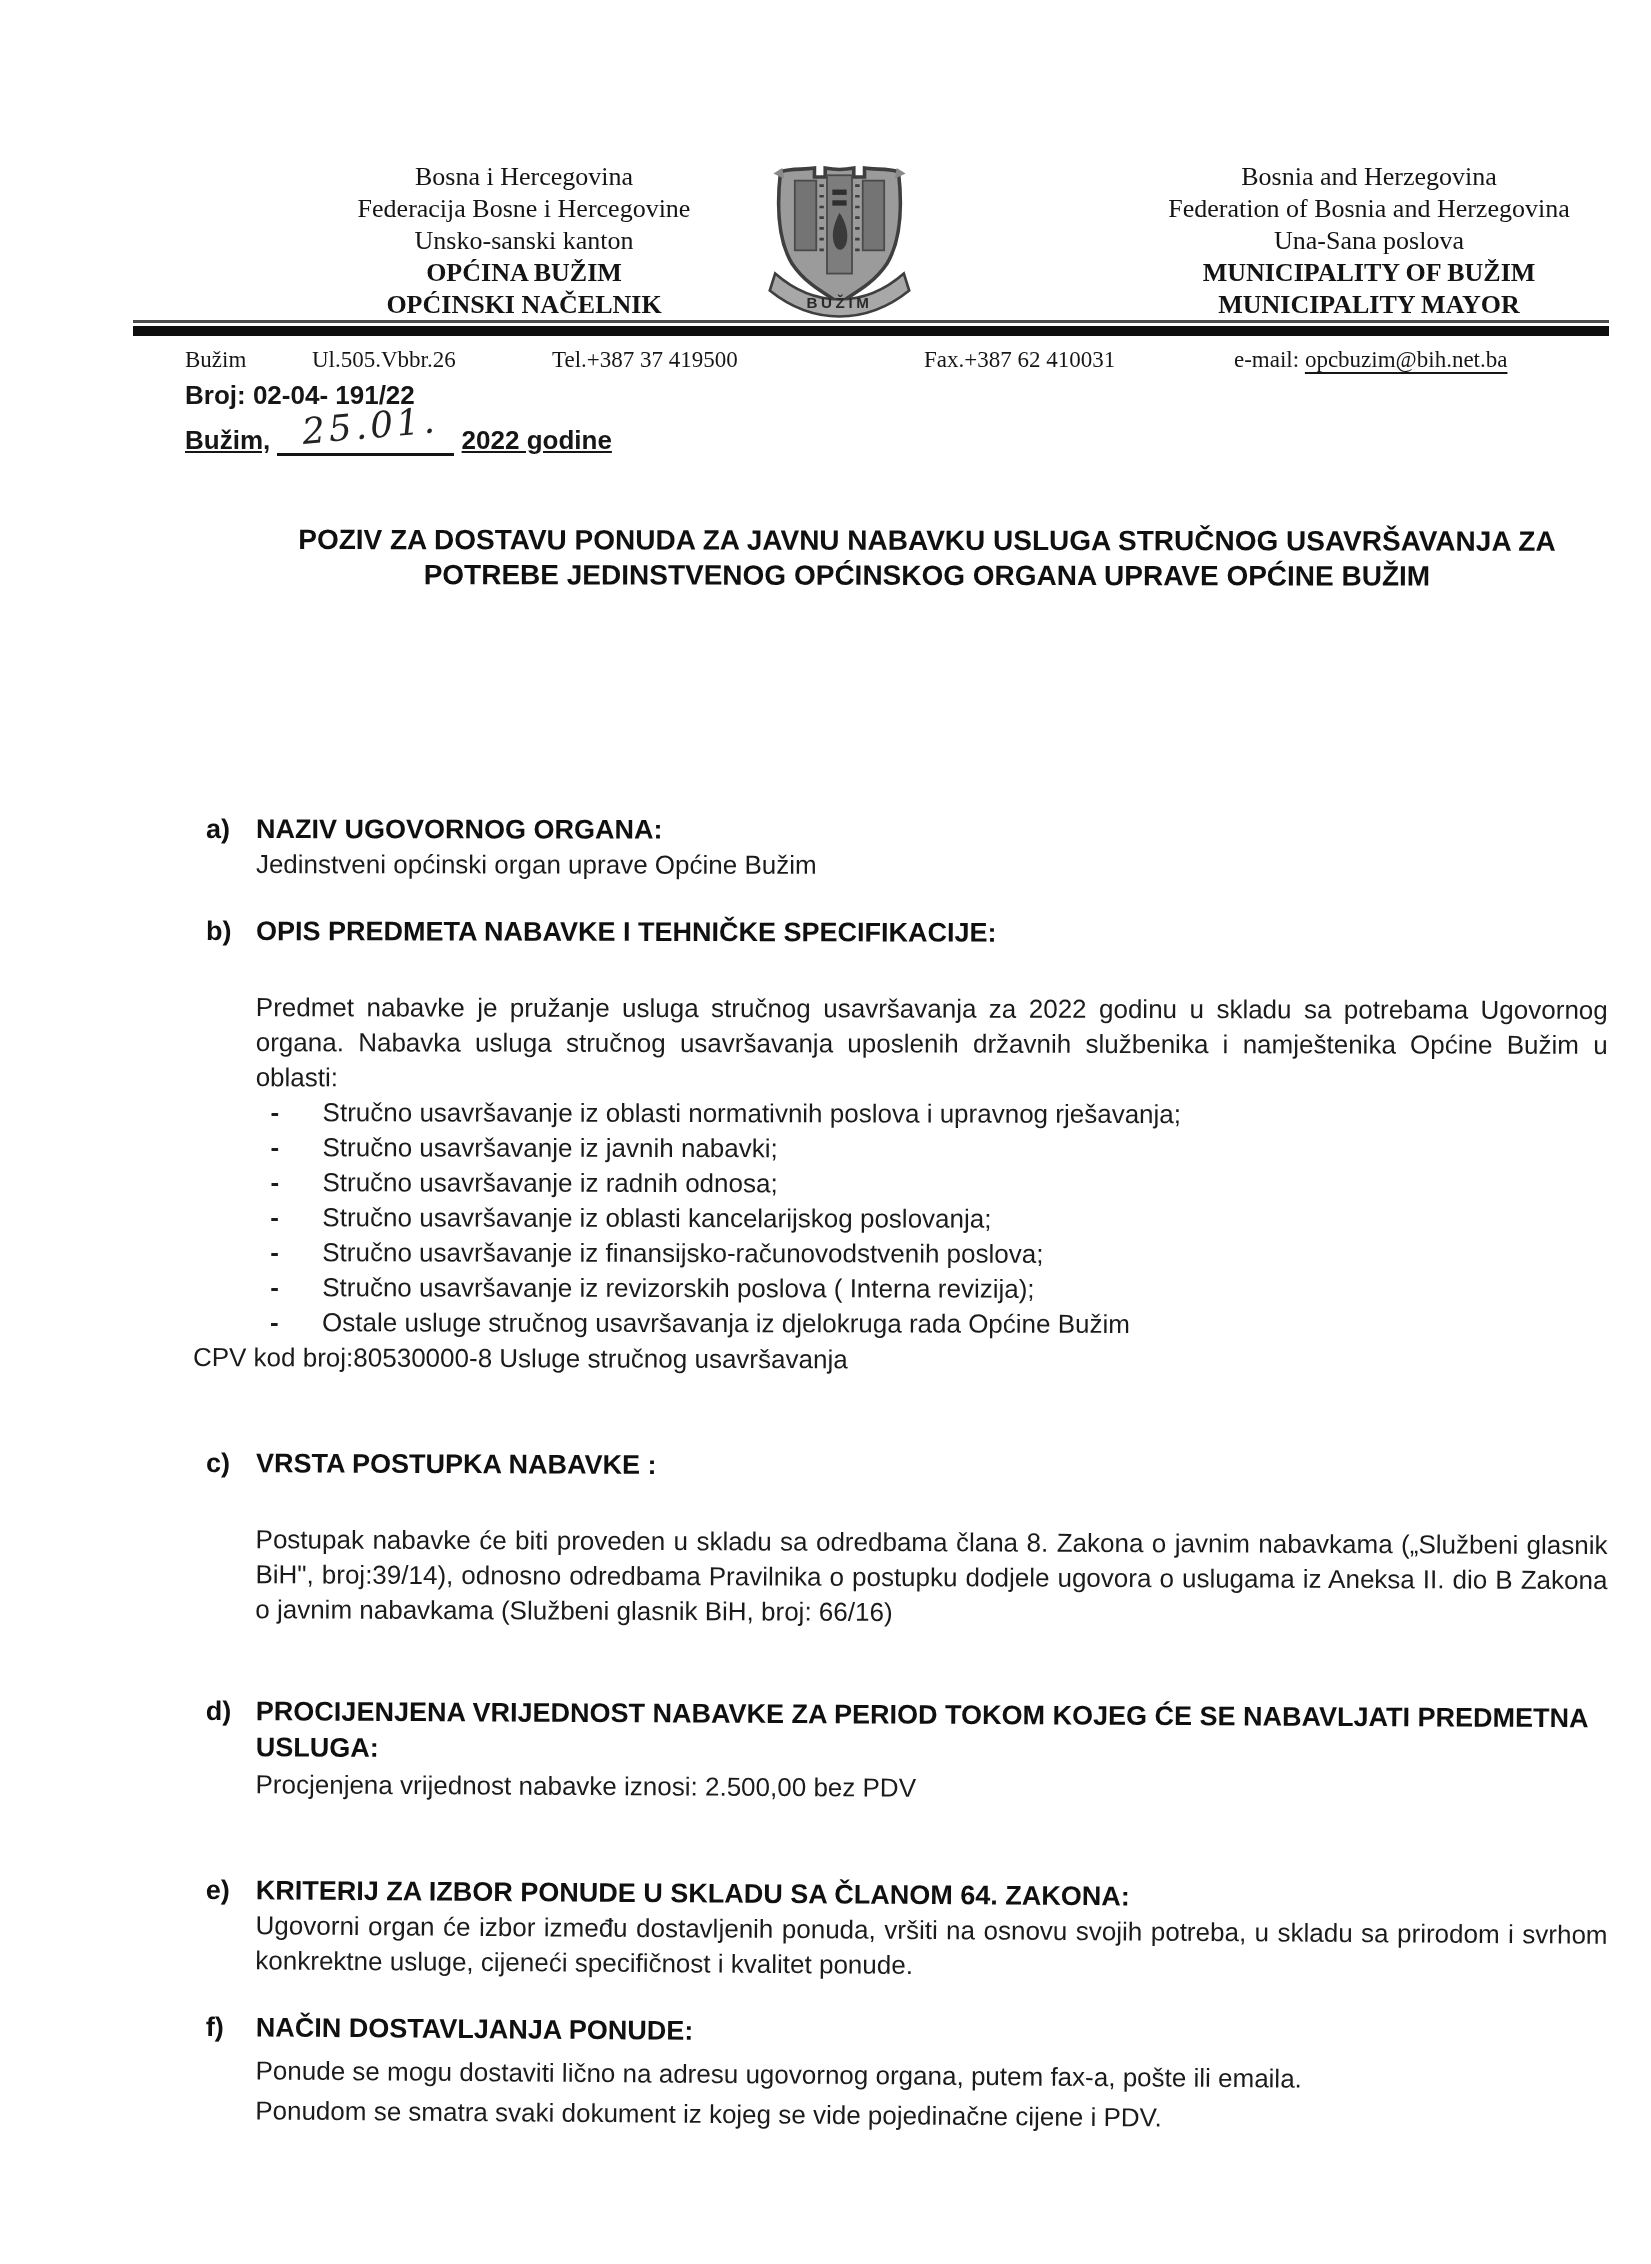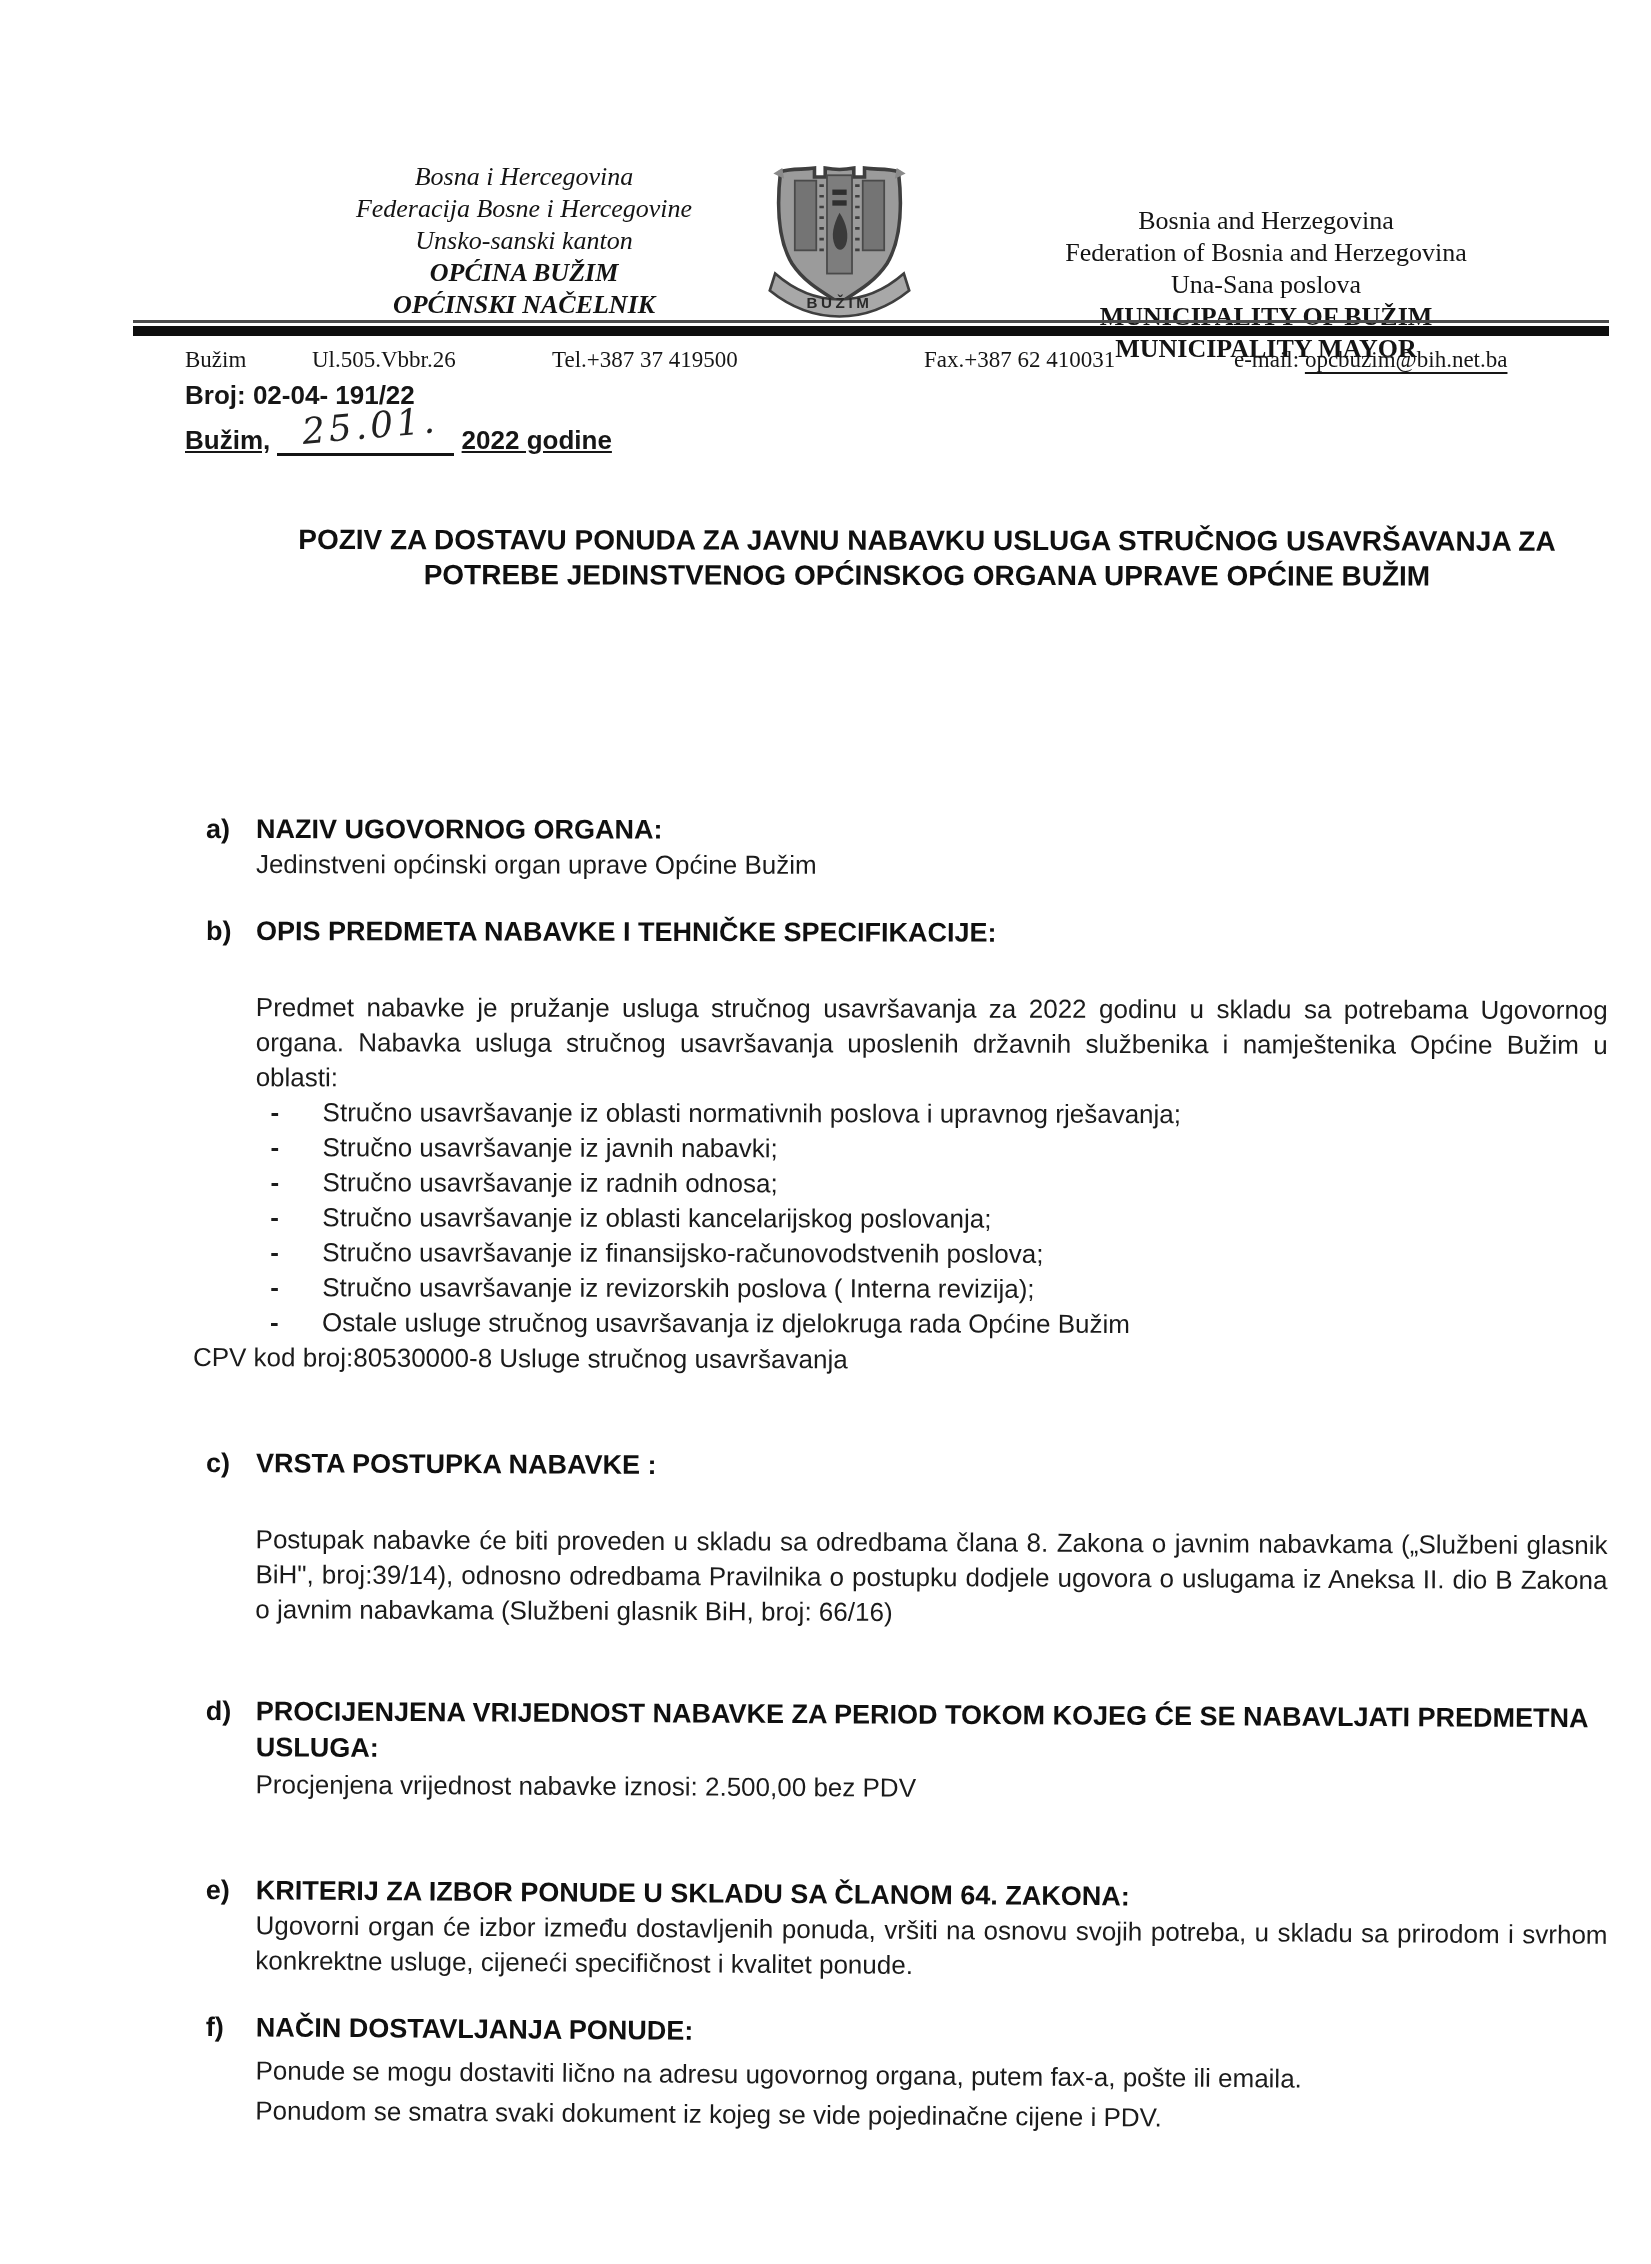--- a/index.html
+++ b/index.html
@@ -5,22 +5,22 @@
   html,body{margin:0;padding:0;}
   body{
     width:1651px;height:2264px;position:relative;background:#ffffff;
     font-family:"Liberation Sans",sans-serif;color:#1a1a1a;overflow:hidden;
   }
   
   .lh-col{
     position:absolute;top:161px;text-align:center;
     font-family:"Liberation Serif",serif;font-size:26px;line-height:32px;color:#141414;
   }
-  .lh-left{left:269px;width:510px;font-style:italic;}
-  .lh-right{left:1002px;width:528px;margin-top:44px;}
+  .lh-left{left:269px;width:510px;}
+  .lh-right{left:1105px;width:528px;}
   .lh-col .b{font-weight:bold;}
   
   .crest{position:absolute;left:768px;top:159px;width:143px;height:163px;}
   
   .rule-thin{position:absolute;left:133px;top:320px;width:1476px;height:2.7px;background:#4c4c4c;}
   .rule-thick{position:absolute;left:133px;top:326px;width:1476px;height:9.9px;background:#0e0e0e;}
   
   .contact{position:absolute;top:347px;font-family:"Liberation Serif",serif;font-size:23px;color:#161616;white-space:nowrap;}
   .c1{left:185px;} .c2{left:312px;} .c3{left:552px;} .c4{left:924px;} .c5{left:1234px;}
   .email-addr{text-decoration:underline;text-underline-offset:4.5px;text-align:right;}

